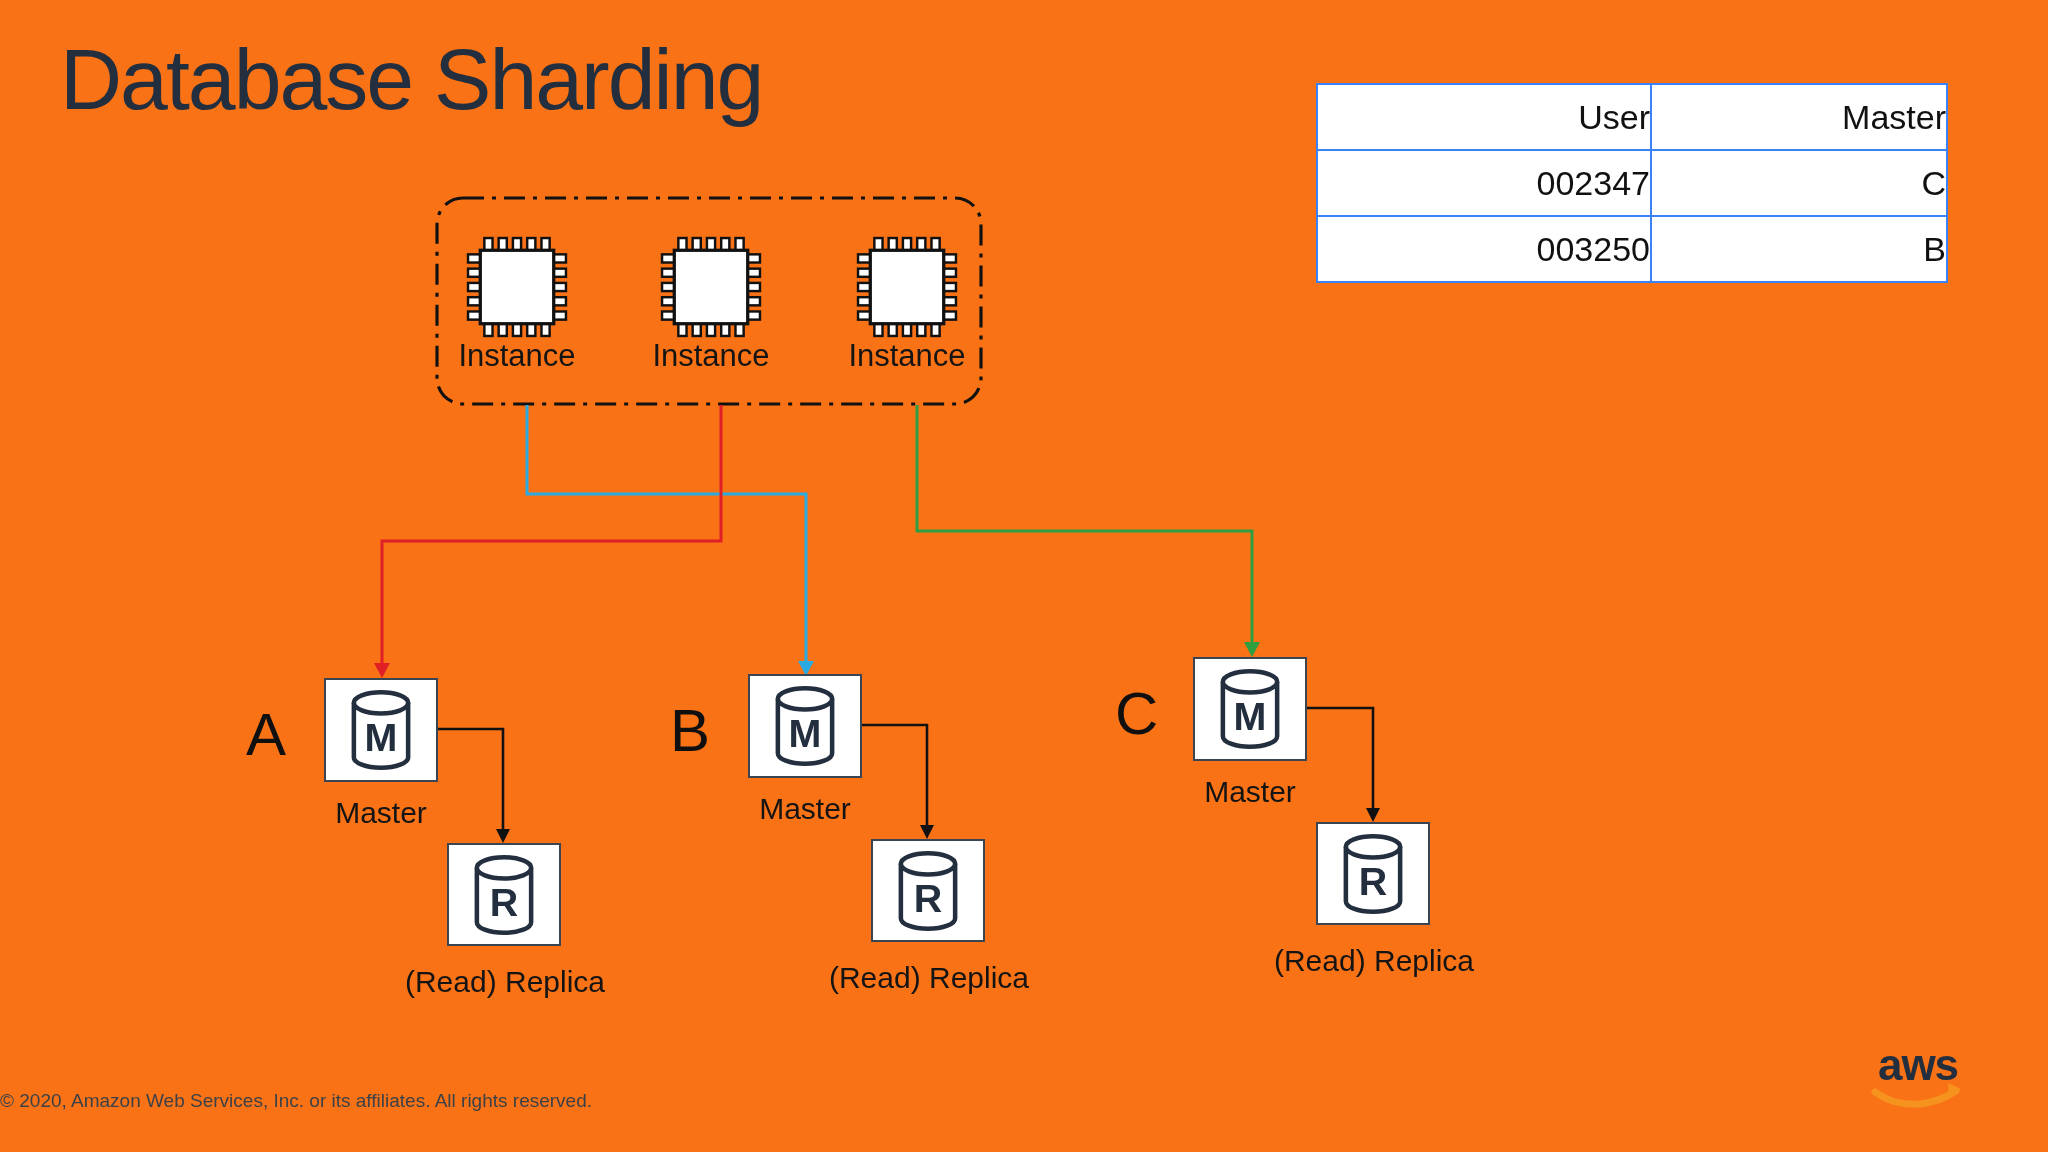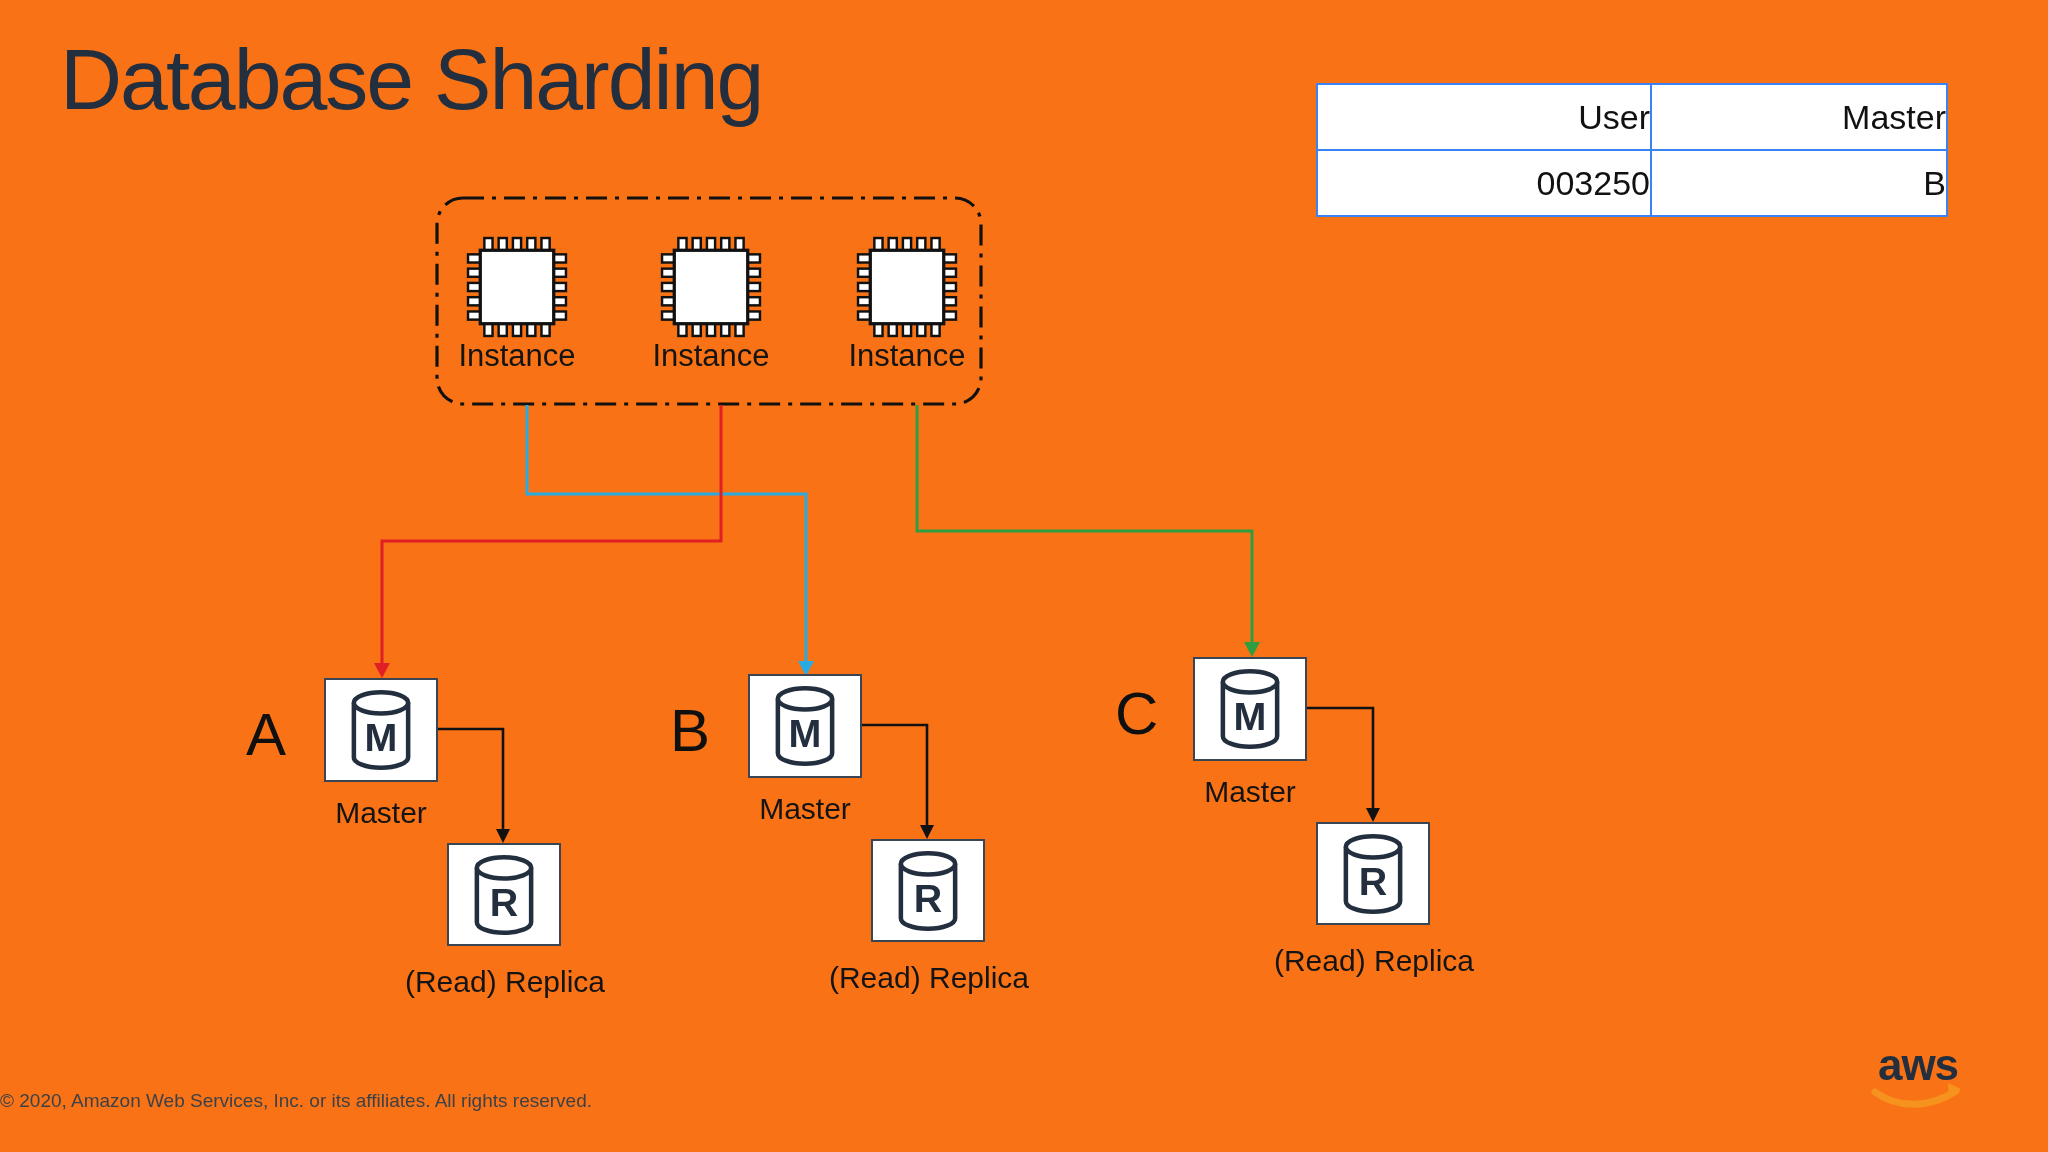--- a/index.html
+++ b/index.html
@@ -188,20 +188,24 @@
 
   <table class="map">
     <thead>
       <tr>
         <th>User</th>
         <th>Master</th>
       </tr>
     </thead>
     <tbody>
       <tr>
+          <td>002347</td>
+          <td>C</td>
+        </tr>
+      <tr>
           <td>003250</td>
           <td>B</td>
         </tr>
     </tbody>
   </table>
 
   <div class="footer">© 2020, Amazon Web Services, Inc. or its affiliates. All rights reserved.</div>
 
   <svg class="awslogo" viewBox="0 0 100 76">
     <text x="50" y="38" text-anchor="middle" font-size="44" font-weight="bold" letter-spacing="-1" font-family="Liberation Sans, sans-serif" fill="#232f3e">aws</text>

